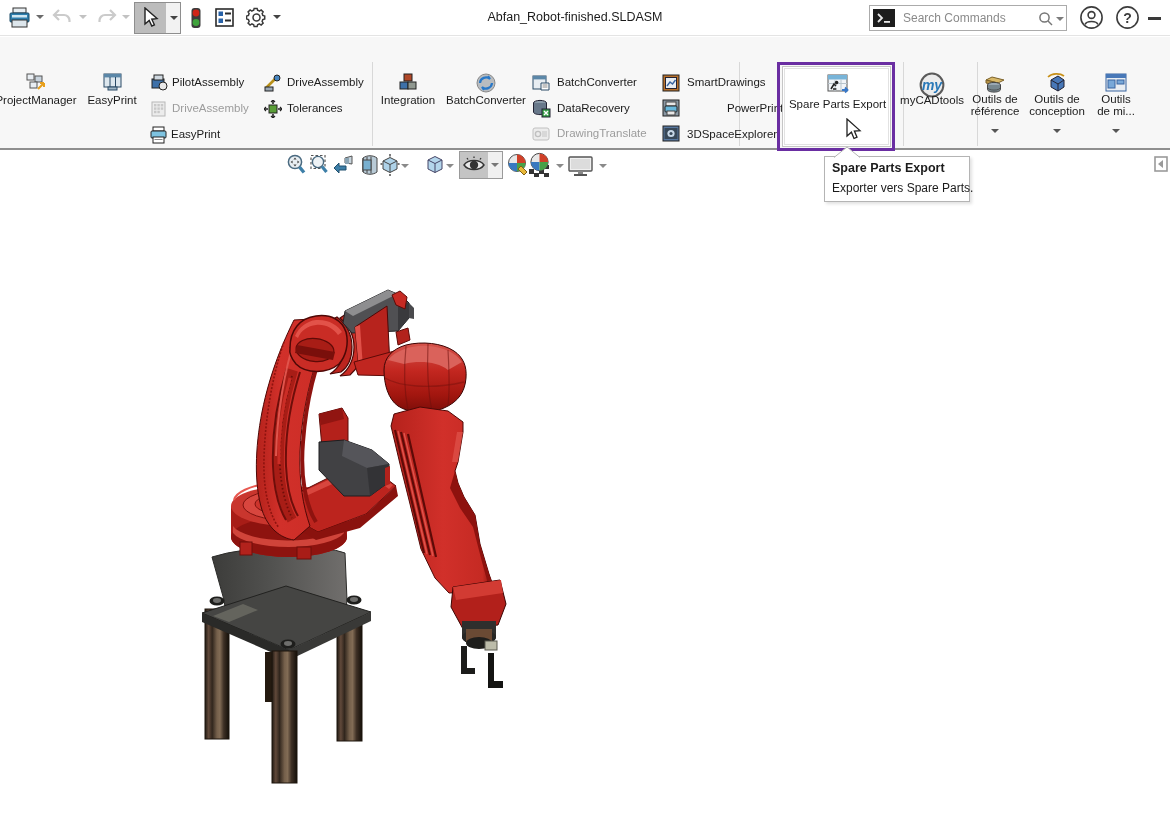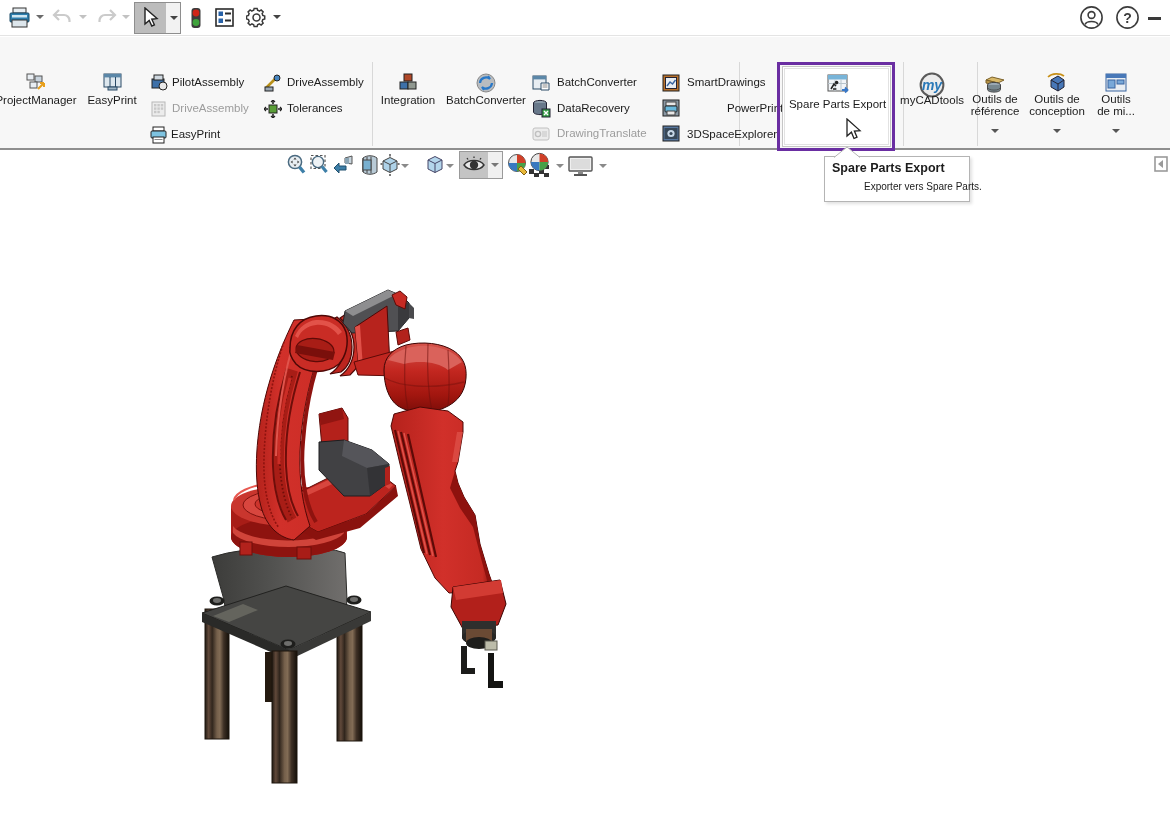--- a/index.html
+++ b/index.html
@@ -52,20 +52,34 @@
       <rect x="1" y="1" width="17" height="17" fill="#fff" stroke="#2b2b2b" stroke-width="1.6"></rect>
       <rect x="3.5" y="3.5" width="4.5" height="4.5" fill="#2862a8"></rect>
       <rect x="3.5" y="10.5" width="4.5" height="4.5" fill="#2862a8"></rect>
       <rect x="10" y="4.5" width="6" height="2" fill="#2b2b2b"></rect>
       <rect x="10" y="11.5" width="6" height="2" fill="#2b2b2b"></rect>
     </svg>
     <svg class="abs" style="left:246px;top:7px" width="21" height="21" viewBox="0 0 24 24">
       <path d="M12 8a4 4 0 100 8 4 4 0 000-8zm9.4 5.7l-2.2.6a7 7 0 01-.8 2l1.2 2-2.3 2.3-2-1.2a7 7 0 01-2 .8l-.6 2.2h-3.4l-.6-2.2a7 7 0 01-2-.8l-2 1.2-2.3-2.3 1.2-2a7 7 0 01-.8-2l-2.2-.6v-3.4l2.2-.6a7 7 0 01.8-2l-1.2-2 2.3-2.3 2 1.2a7 7 0 012-.8l.6-2.2h3.4l.6 2.2a7 7 0 012 .8l2-1.2 2.3 2.3-1.2 2a7 7 0 01.8 2l2.2.6z" fill="none" stroke="#3a3a3a" stroke-width="1.7"></path>
     </svg>
     <div class="caret" style="left:273px;top:15px;border-top-color:#444"></div>
+    <div class="lbl" style="left:0;top:10px;width:1150px;text-align:center;font-size:12.5px">Abfan_Robot-finished.SLDASM</div>
+    <div class="abs" style="left:869px;top:5px;width:198px;height:26px;border:1px solid #ababab;background:#fff">
+      <div class="abs" style="left:3px;top:3px;width:22px;height:18px;background:#1d1d1d"></div>
+      <svg class="abs" style="left:3px;top:3px" width="22" height="18" viewBox="0 0 22 18">
+          <path d="M5 5 L9 9 L5 13" stroke="#e8e8e8" stroke-width="1.8" fill="none"></path>
+          <rect x="11" y="12" width="6" height="1.8" fill="#e8e8e8"></rect>
+        </svg>
+      <div class="lbl" style="left:33px;top:5px;color:#8a8a8a;font-size:12px">Search Commands</div>
+      <svg class="abs" style="left:168px;top:5px" width="16" height="16" viewBox="0 0 16 16">
+          <circle cx="6.5" cy="6.5" r="4.6" fill="none" stroke="#767676" stroke-width="1.5"></circle>
+          <line x1="10" y1="10" x2="14" y2="14" stroke="#767676" stroke-width="1.5"></line>
+        </svg>
+      <div class="caret" style="left:186px;top:11px;border-top-color:#7c7c7c"></div>
+    </div>
     <svg class="abs" style="left:1079px;top:5px" width="25" height="25" viewBox="0 0 25 25">
       <circle cx="12.5" cy="12.5" r="10.6" fill="none" stroke="#3c3c3c" stroke-width="1.6"></circle>
       <circle cx="12.5" cy="10" r="3.4" fill="none" stroke="#3c3c3c" stroke-width="1.6"></circle>
       <path d="M6 19.5 C7.5 15.5,17.5 15.5,19 19.5" fill="none" stroke="#3c3c3c" stroke-width="1.6"></path>
     </svg>
     <svg class="abs" style="left:1115px;top:5px" width="25" height="25" viewBox="0 0 25 25">
       <circle cx="12.5" cy="12.5" r="10.6" fill="none" stroke="#3c3c3c" stroke-width="1.6"></circle>
       <text x="12.5" y="17.5" font-size="14" font-family="Liberation Sans" font-weight="bold" fill="#3c3c3c" text-anchor="middle">?</text>
     </svg>
     <div class="abs" style="left:1148px;top:17px;width:13px;height:2.6px;background:#3a3a3a"></div>
@@ -235,21 +249,21 @@
     <div class="caret" style="left:1112px;top:92px;border-top-color:#555"></div>
   </div>
 
   <div class="abs" style="left:824px;top:156px;width:146px;height:46px;background:#fff;border:1px solid #b4b4b4;box-shadow:2px 2px 3px rgba(0,0,0,0.12)"></div>
   <svg class="abs" style="left:834px;top:146px" width="28" height="12" viewBox="0 0 28 12">
       <path d="M0 11.5 L13 1 L26 11.5 Z" fill="#fff"></path>
       <line x1="0" y1="11.5" x2="13" y2="1" stroke="#b4b4b4"></line>
       <line x1="13" y1="1" x2="26" y2="11.5" stroke="#b4b4b4"></line>
     </svg>
   <div class="lbl" style="left:832px;top:161px;font-weight:bold;font-size:12.5px">Spare Parts Export</div>
-  <div class="lbl" style="left:864px;top:181px;font-size:10px">Exporter vers Spare Parts.</div>
+  <div class="lbl" style="left:832px;top:181px;font-size:12px">Exporter vers Spare Parts.</div>
 
   <svg class="abs" style="left:845px;top:118px" width="17" height="24" viewBox="0 0 17 24">
     <path d="M2 1 L2 18 L6.4 14.2 L9 20.5 L12 19.2 L9.4 13 L15 12.6 Z" fill="#fff" stroke="#222" stroke-width="1.3"></path>
   </svg>
 
   <svg class="abs" style="left:286px;top:154px" width="21" height="23" viewBox="0 0 21 23">
     <circle cx="9" cy="8" r="6.6" fill="#e8eef2" stroke="#4a6a80" stroke-width="1.5"></circle>
     <line x1="13.5" y1="13" x2="18" y2="18.5" stroke="#3d7fa8" stroke-width="3.4"></line>
     <path d="M9 3.6 l-1.6 2 h3.2 z M9 12.4 l-1.6 -2 h3.2 z M4.6 8 l2 -1.6 v3.2 z M13.4 8 l-2 -1.6 v3.2 z" fill="#444"></path>
   </svg>

